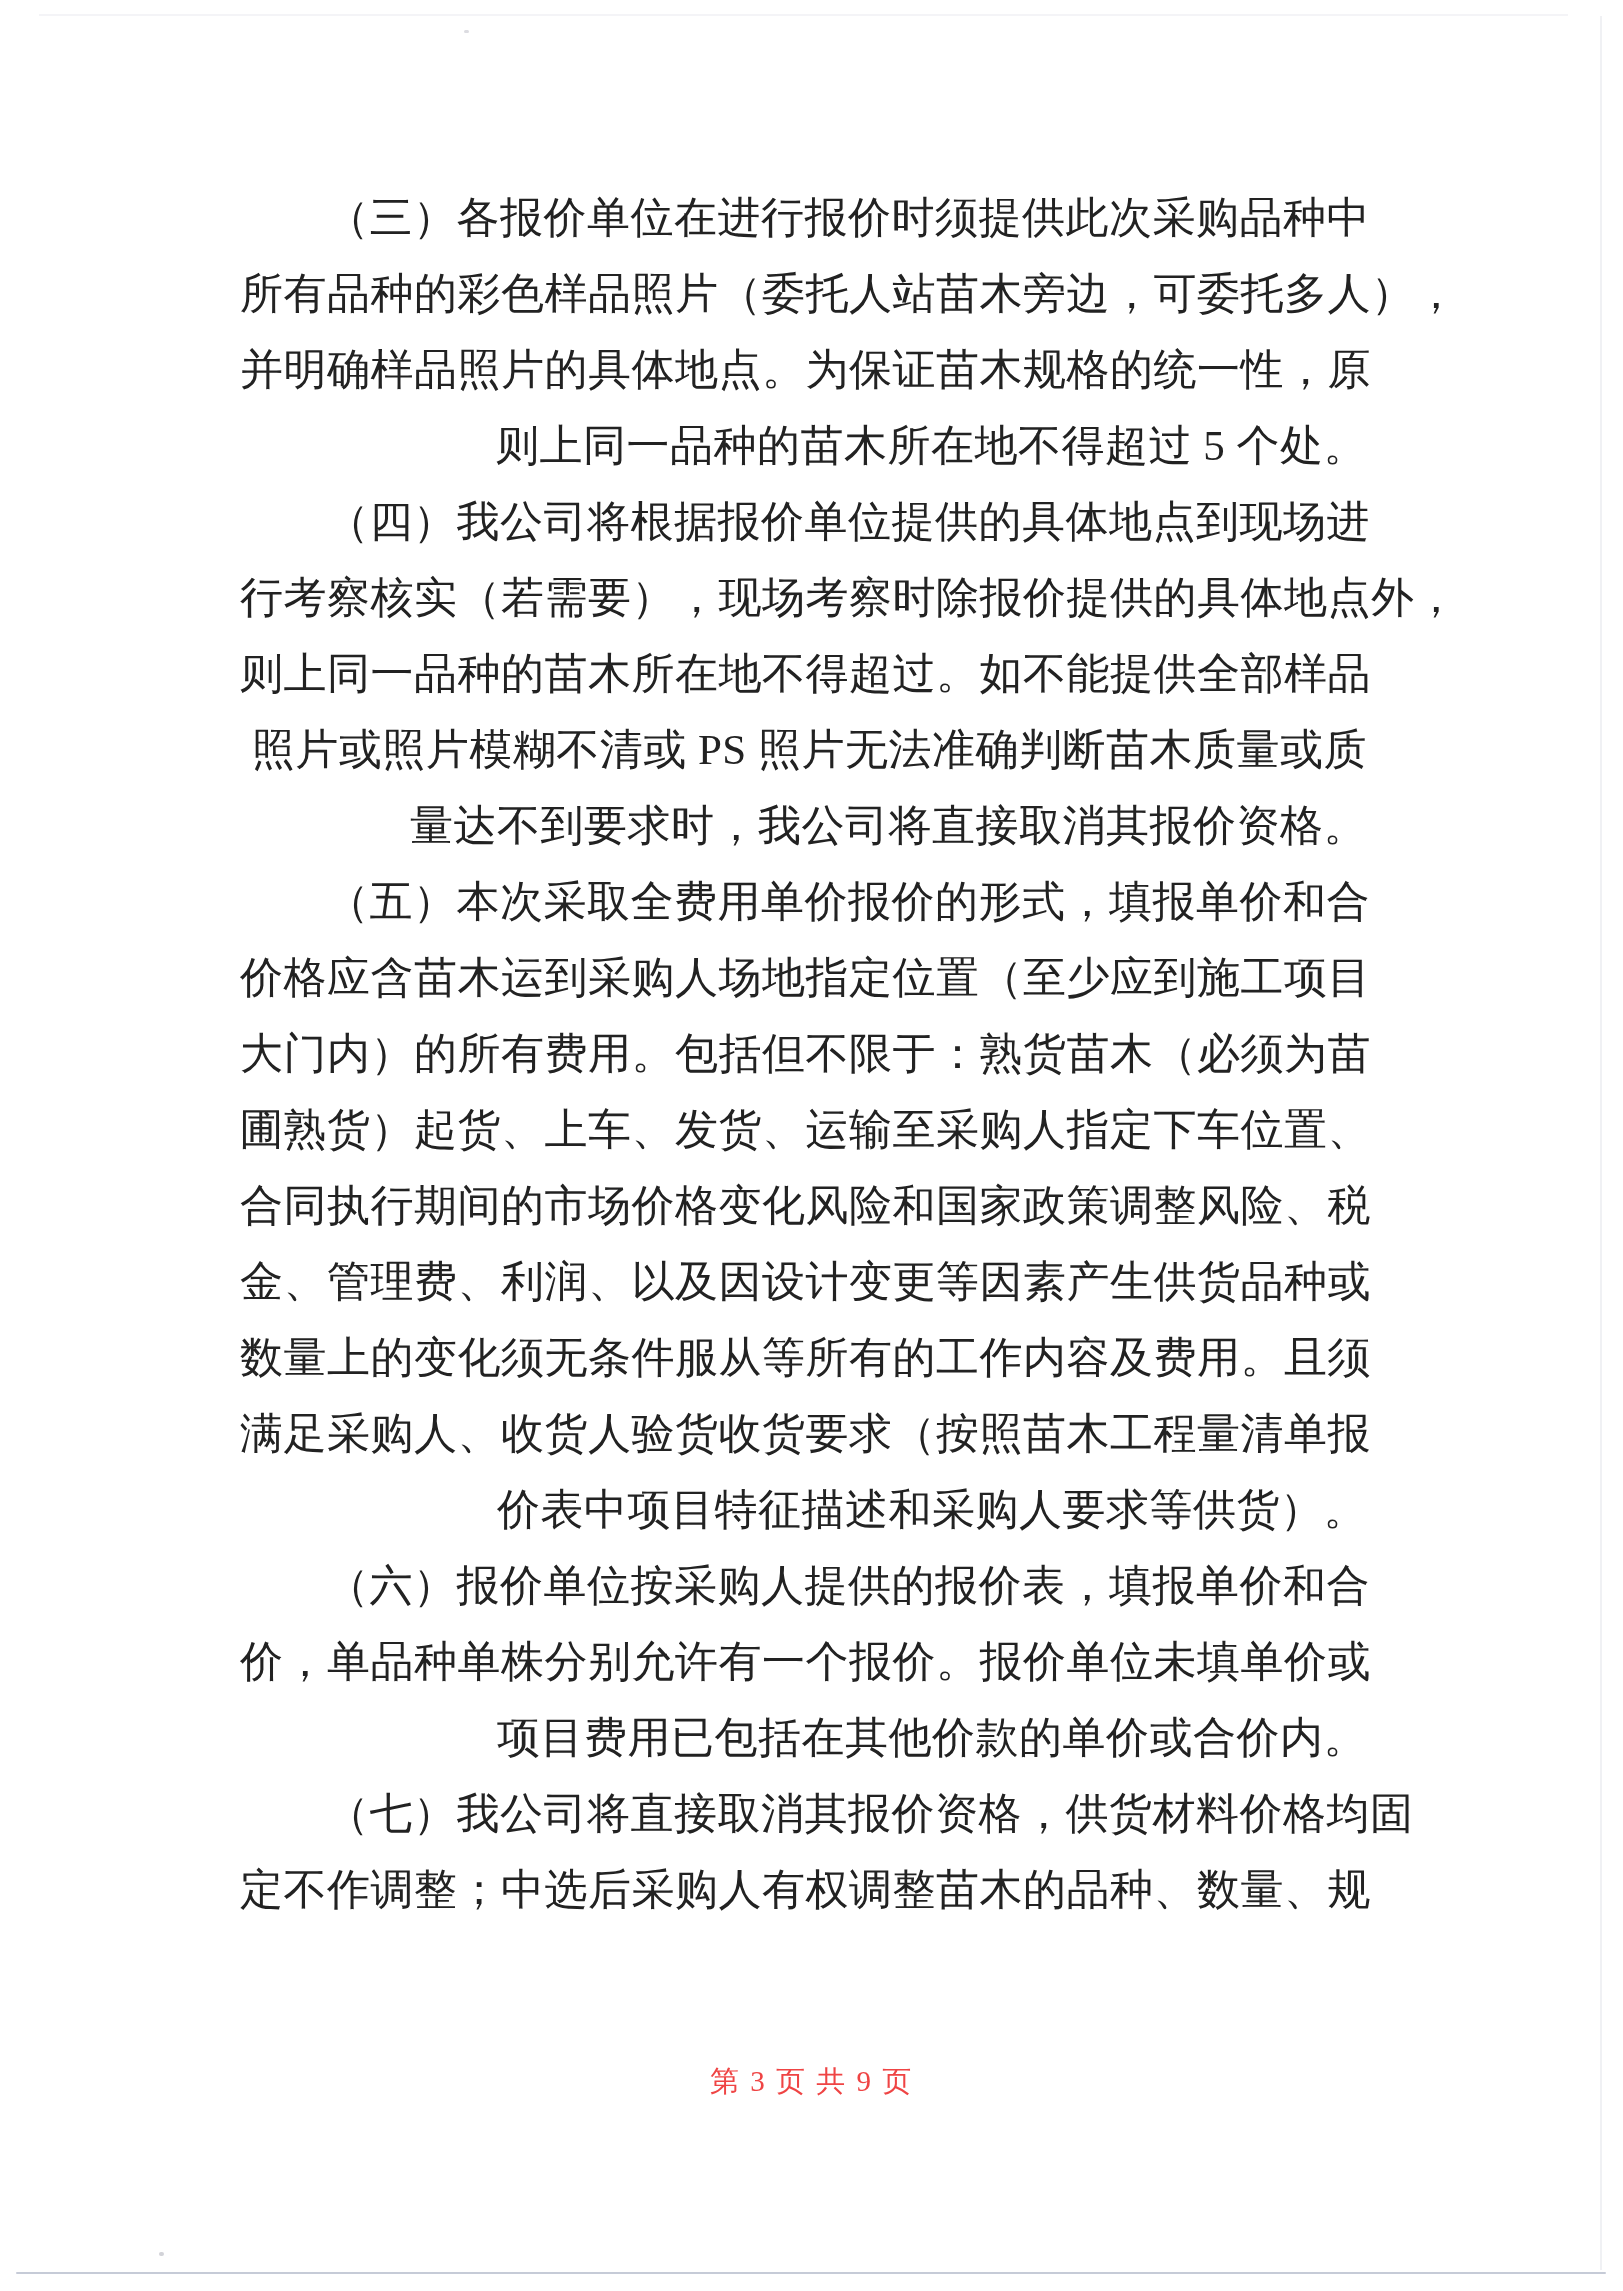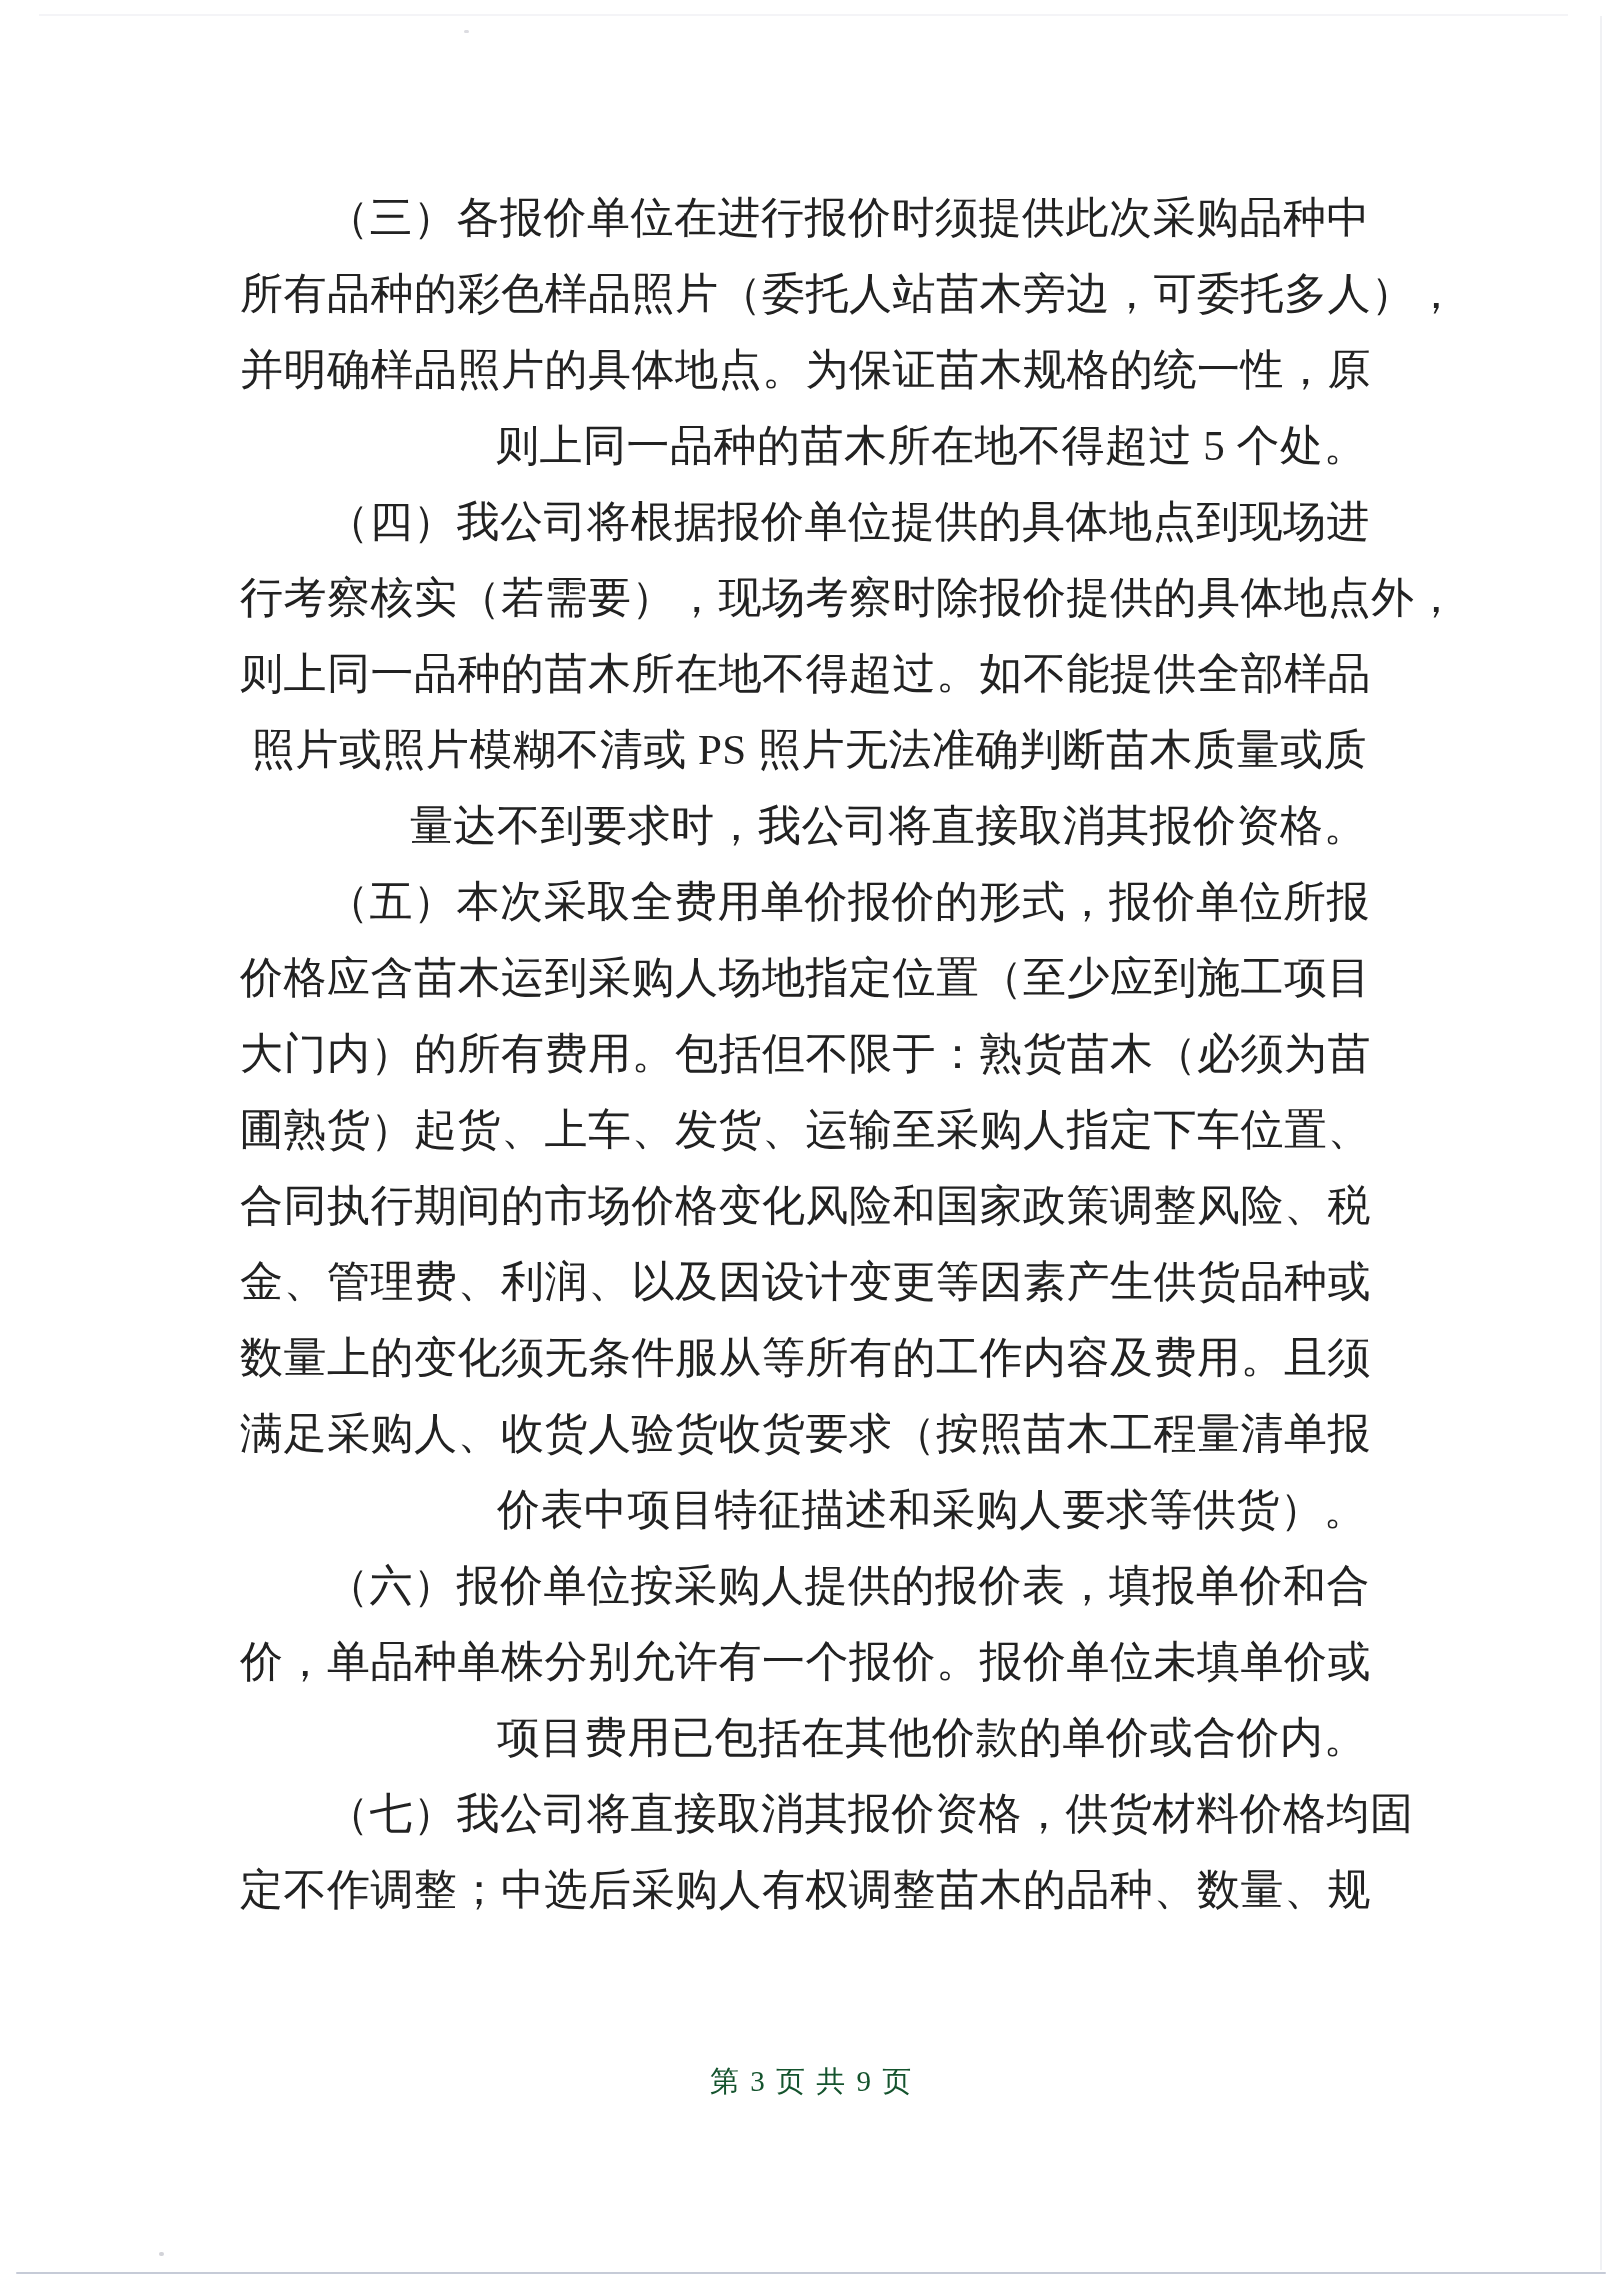--- a/index.html
+++ b/index.html
@@ -70,21 +70,21 @@
   }
   .footer {
     position: absolute;
     left: 0;
     top: 2062px;
     width: 1623px;
     height: 39px;
     line-height: 39px;
     text-align: center;
     font-size: 29px;
-    color: #14532d;
+    color: #ef4444;
     letter-spacing: 2px;
   }
 </style>
 </head>
 <body>
 
 <div class="sheet">
 
   <div class="edge-top"></div>
   <div class="edge-right"></div>
@@ -100,21 +100,21 @@
 
     <section>
       <div class="ln indent">（四）我公司将根据报价单位提供的具体地点到现场进</div>
       <div class="ln">行考察核实（若需要），现场考察时除报价提供的具体地点外，</div>
       <div class="ln">则上同一品种的苗木所在地不得超过。如不能提供全部样品</div>
       <div class="ln">照片或照片模糊不清或 PS 照片无法准确判断苗木质量或质</div>
       <div class="ln">量达不到要求时，我公司将直接取消其报价资格。</div>
     </section>
 
     <section>
-      <div class="ln indent">（五）本次采取全费用单价报价的形式，报价单位所报</div>
+      <div class="ln indent">（五）本次采取全费用单价报价的形式，填报单价和合</div>
       <div class="ln">价格应含苗木运到采购人场地指定位置（至少应到施工项目</div>
       <div class="ln">大门内）的所有费用。包括但不限于：熟货苗木（必须为苗</div>
       <div class="ln">圃熟货）起货、上车、发货、运输至采购人指定下车位置、</div>
       <div class="ln">合同执行期间的市场价格变化风险和国家政策调整风险、税</div>
       <div class="ln">金、管理费、利润、以及因设计变更等因素产生供货品种或</div>
       <div class="ln">数量上的变化须无条件服从等所有的工作内容及费用。且须</div>
       <div class="ln">满足采购人、收货人验货收货要求（按照苗木工程量清单报</div>
       <div class="ln">价表中项目特征描述和采购人要求等供货）。</div>
     </section>
 

